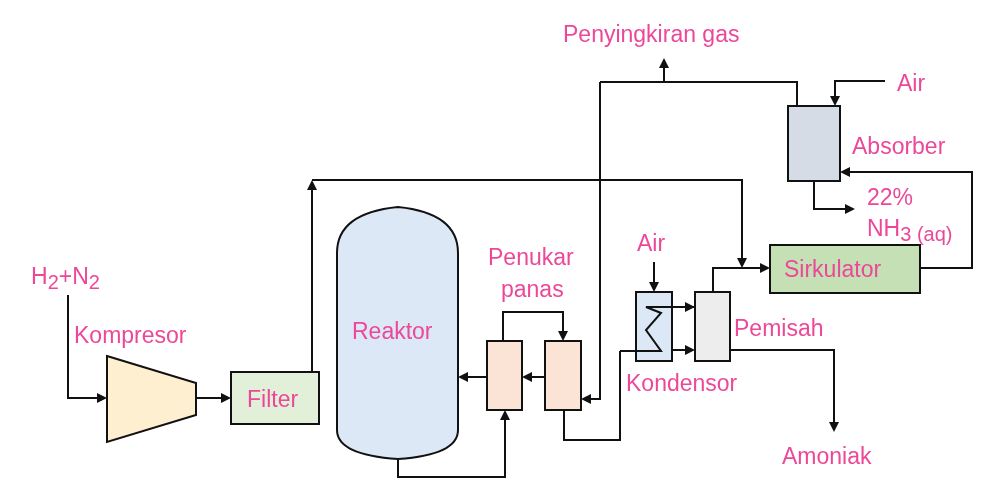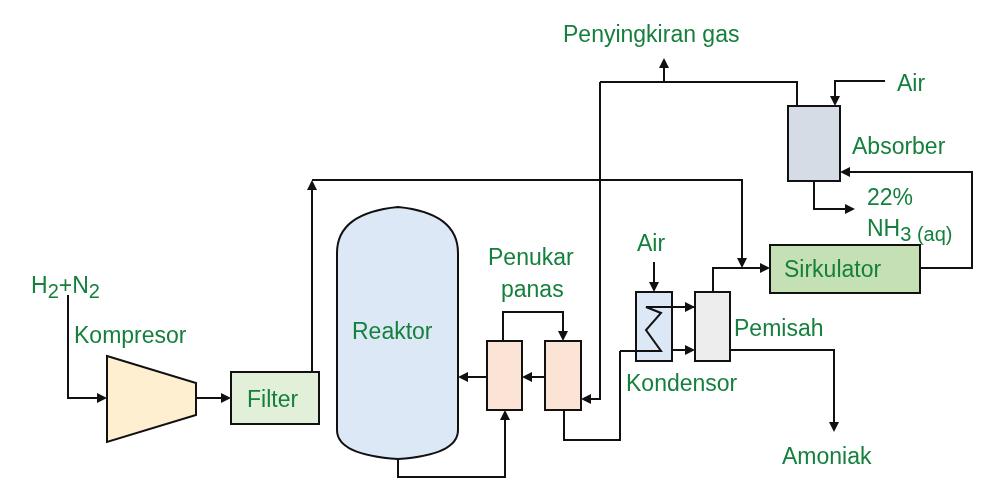--- a/index.html
+++ b/index.html
@@ -1,18 +1,18 @@
 <!DOCTYPE html>
 <html><head>
 <meta charset="utf-8">
 <style>
   html,body{margin:0;padding:0;background:#fff;}
   #canvas{position:relative;width:1008px;height:500px;overflow:hidden;background:#fff;font-family:"Liberation Sans","DejaVu Sans",sans-serif;}
   svg{position:absolute;left:0;top:0;}
-  .lbl{position:absolute;font-size:23px;color:#15803d;white-space:nowrap;line-height:1;}
+  .lbl{position:absolute;font-size:23px;color:#ec4899;white-space:nowrap;line-height:1;}
   .sub{font-size:20px;vertical-align:-5px;}
   .ln{fill:none;stroke:#111;stroke-width:2;}
 </style>
 </head>
 <body>
 
 <div id="canvas">
 <svg width="1008" height="500" viewBox="0 0 1008 500">
   <defs>
     <marker id="ah" markerWidth="10" markerHeight="10" refX="8" refY="5" orient="auto" markerUnits="userSpaceOnUse">
@@ -46,21 +46,21 @@
   <polyline class="ln" points="885,81 835,81 835,104" marker-end="url(#ah)"></polyline>
   <polyline class="ln" points="814,181 814,209 853,209" marker-end="url(#ah)"></polyline>
   <polyline class="ln" points="920,268 972,268 972,172 842,172" marker-end="url(#ah)"></polyline>
   <polyline class="ln" points="654,262 654,290" marker-end="url(#ah)"></polyline>
   <polyline class="ln" points="672,350 693,350" marker-end="url(#ah)"></polyline>
   <polyline class="ln" points="713,292 713,268 768,268" marker-end="url(#ah)"></polyline>
   <polyline class="ln" points="730,350 834,350 834,430" marker-end="url(#ah)"></polyline>
   <polyline class="ln" points="680,307 693,307" marker-end="url(#ah)"></polyline>
 </svg>
 
-<div class="lbl" style="left:31px;top:265px;margin-top:9px;">
+<div class="lbl" style="left:31px;top:265px;">
   <span>H</span><span class="sub">2</span><span>+N</span><span class="sub">2</span>
 </div>
 <div class="lbl" style="left:74px;top:324px;">Kompresor</div>
 <div class="lbl" style="left:247px;top:388px;">Filter</div>
 <div class="lbl" style="left:352px;top:320px;">Reaktor</div>
 <div class="lbl" style="left:488px;top:246px;">Penukar</div>
 <div class="lbl" style="left:501px;top:278px;text-align:center;">panas</div>
 <div class="lbl" style="left:637px;top:232px;">Air</div>
 <div class="lbl" style="left:734px;top:317px;">Pemisah</div>
 <div class="lbl" style="left:626px;top:372px;">Kondensor</div>

